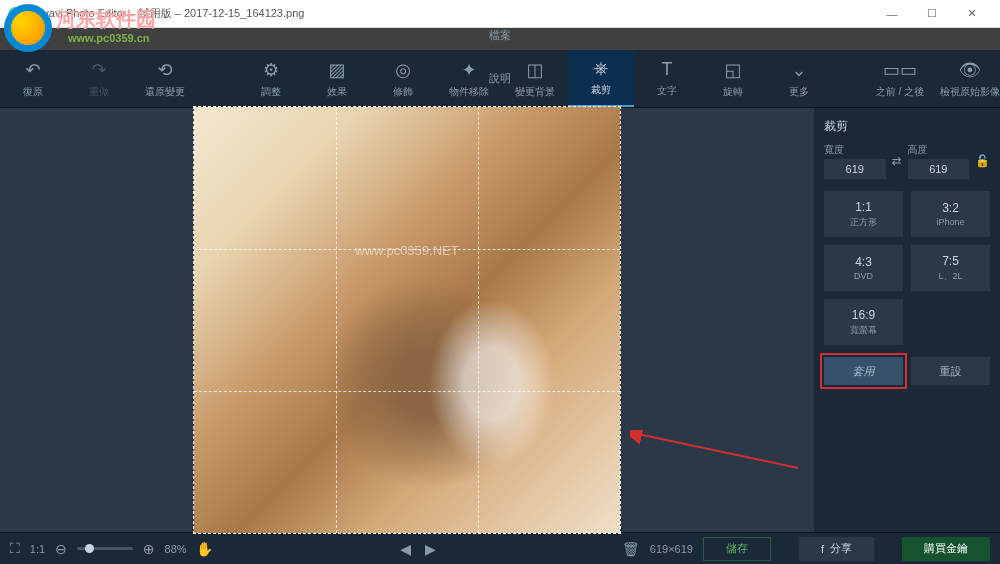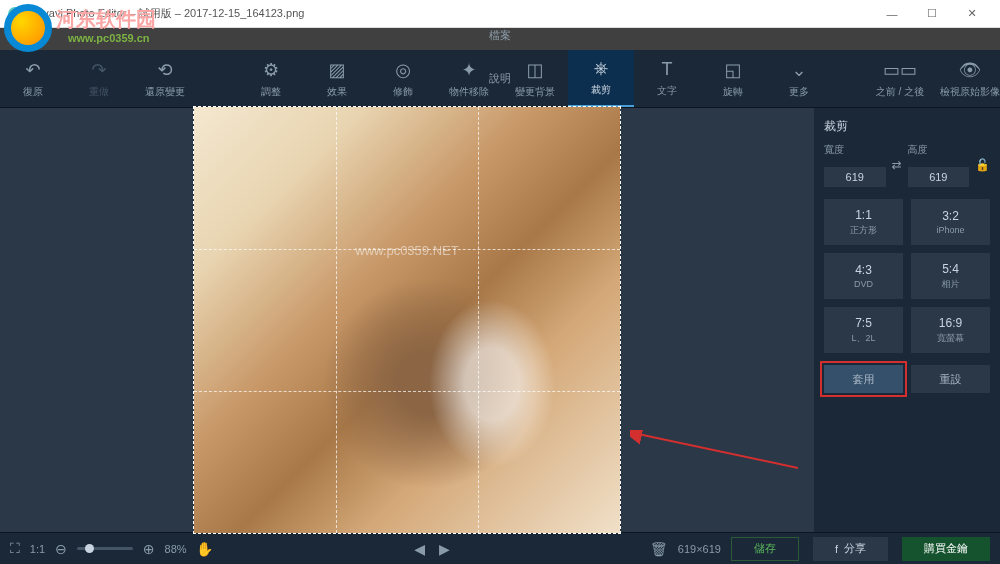--- a/index.html
+++ b/index.html
@@ -44,37 +44,37 @@
 
 .arrow { position: absolute; top: 322px; left: 630px; width: 170px; height: 40px; pointer-events: none; z-index: 50; }
 .arrow svg { width: 100%; height: 100%; }
 
 
 .panel { width: 186px; background: #1a2838; padding: 10px; color: #8a9ba8; font-size: 11px; }
 .panel-title { color: #c8d4df; margin-bottom: 8px; font-size: 12px; }
 .dim-row { display: flex; align-items: center; gap: 6px; margin-bottom: 12px; }
 .dim-group { flex: 1; }
 .dim-label { font-size: 10px; margin-bottom: 2px; }
-.dim-input { width: 100%; height: 20px; background: #2a3848; border: none; color: #c8d4df; text-align: center; font-size: 11px; margin-top: 8px; }
+.dim-input { width: 100%; height: 20px; background: #2a3848; border: none; color: #c8d4df; text-align: center; font-size: 11px; }
 .link-icon { color: #8a9ba8; font-size: 12px; }
 .ratio-grid { display: grid; grid-template-columns: 1fr 1fr; gap: 8px; margin-bottom: 12px; }
 .ratio-btn { background: #2a3848; height: 46px; display: flex; flex-direction: column; align-items: center; justify-content: center; cursor: pointer; }
 .ratio-val { color: #c8d4df; font-size: 12px; margin-bottom: 2px; }
 .ratio-lbl { font-size: 9px; }
 .action-row { display: flex; gap: 8px; }
 .action-btn { flex: 1; height: 28px; background: #2a3848; color: #aab8c5; display: flex; align-items: center; justify-content: center; cursor: pointer; font-size: 11px; }
-.action-btn.highlight { outline: 2px solid #d32f2f; outline-offset: 2px; background: #34506b; }
+.action-btn.highlight { outline: 2px solid #d32f2f; outline-offset: 2px; background: #34506b; font-style: italic; }
 
 
 .bottombar { height: 32px; background: #1a2838; display: flex; align-items: center; padding: 0 10px; gap: 10px; color: #8a9ba8; font-size: 11px; border-top: 1px solid #0d1520; }
 .bb-icon { font-size: 14px; cursor: pointer; }
 .bb-slider { width: 56px; height: 3px; background: #445566; border-radius: 2px; position: relative; }
 .bb-slider::before { content: ''; position: absolute; left: 8px; top: -3px; width: 9px; height: 9px; background: #c8d4df; border-radius: 50%; }
 .bb-center { flex: 1; display: flex; justify-content: center; gap: 14px; }
-.bb-right { display: flex; gap: 14px; align-items: center; }
+.bb-right { display: flex; gap: 28px; align-items: center; }
 .bb-btn { height: 24px; padding: 0 22px; display: flex; align-items: center; justify-content: center; cursor: pointer; font-size: 11px; gap: 6px; }
 .bb-save { border: 1px solid #2a5a3a; color: #5cb85c; }
 .bb-share { background: #2a3848; color: #c8d4df; }
 .bb-buy { background: #14532d; color: #fff; }
 </style>
 </head>
 <body>
 
 <div class="watermark">
   <div class="wm-logo"></div>
@@ -199,24 +199,20 @@
           <span class="ratio-val">1:1</span>
           <span class="ratio-lbl">正方形</span>
         </div>
       <div class="ratio-btn">
           <span class="ratio-val">3:2</span>
           <span class="ratio-lbl">iPhone</span>
         </div>
       <div class="ratio-btn">
           <span class="ratio-val">4:3</span>
           <span class="ratio-lbl">DVD</span>
-        </div>
-      <div class="ratio-btn">
-          <span class="ratio-val">5:4</span>
-          <span class="ratio-lbl">相片</span>
         </div>
       <div class="ratio-btn">
           <span class="ratio-val">7:5</span>
           <span class="ratio-lbl">L、2L</span>
         </div>
       <div class="ratio-btn">
           <span class="ratio-val">16:9</span>
           <span class="ratio-lbl">寬螢幕</span>
         </div>
     </div>

